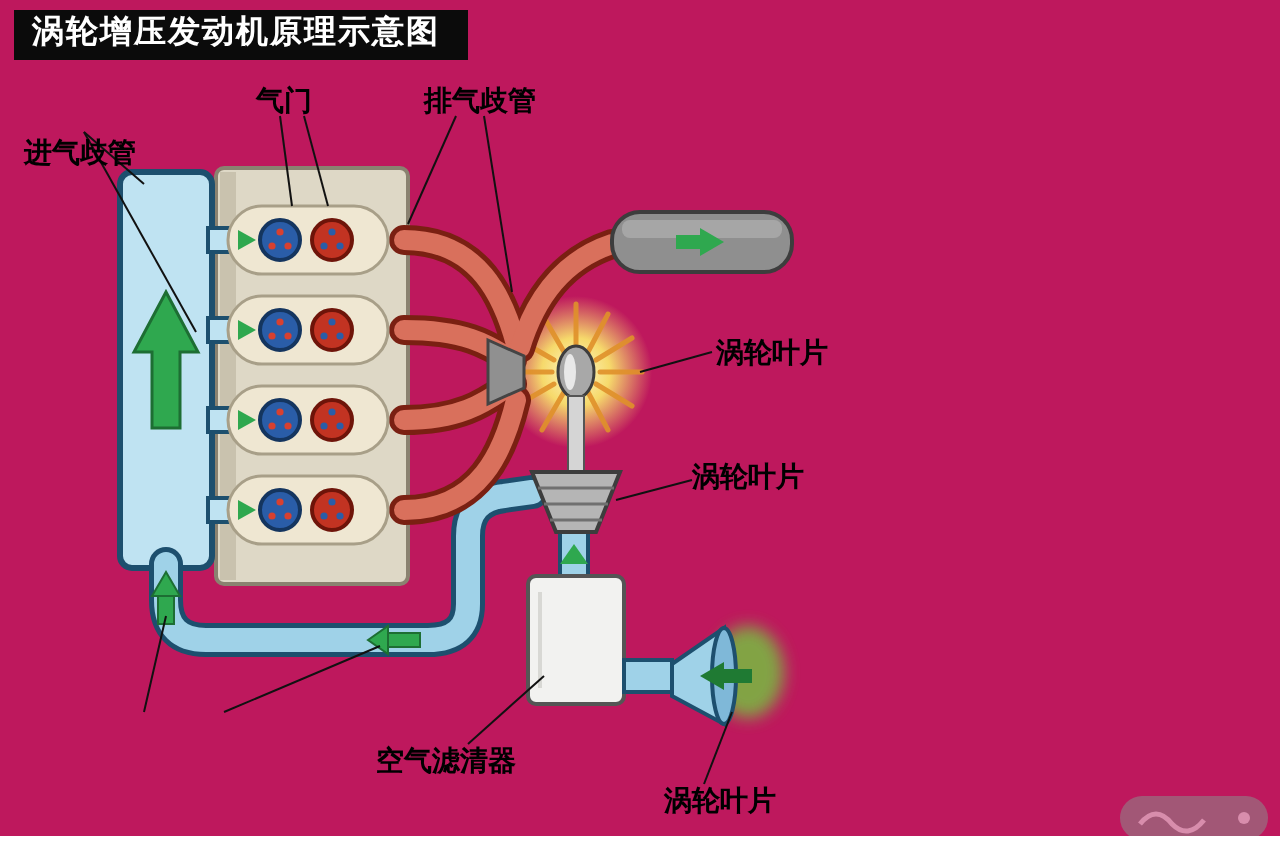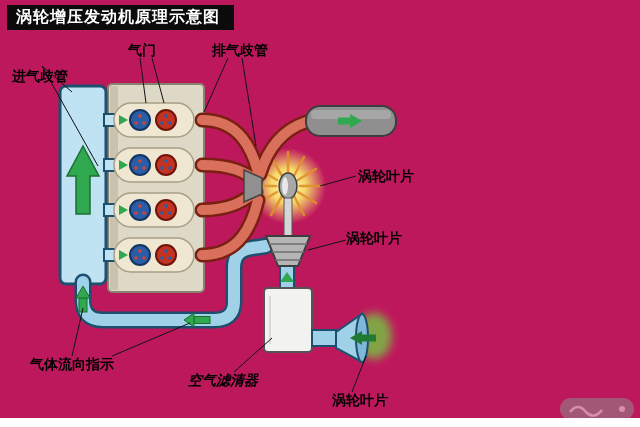--- a/index.html
+++ b/index.html
@@ -12,21 +12,21 @@
     position:absolute;left:7px;top:5px;background:#0b0b0b;color:#ffffff;
     font-size:16px;font-weight:bold;line-height:20px;padding:2px 14px 3px 9px;letter-spacing:1px;
   }
   .lbl{position:absolute;font-size:14px;font-weight:bold;white-space:nowrap;color:#000;}
   .lbl-intake{left:12px;top:68px;}
   .lbl-valve{left:128px;top:42px;font-family:Liberation Serif, serif;}
   .lbl-exhaust{left:212px;top:42px;}
   .lbl-turbine{left:358px;top:168px;}
   .lbl-compressor{left:346px;top:230px;}
   .lbl-gasflow{left:30px;top:356px;}
-  .lbl-filter{left:188px;top:372px;font-style:italic;}
+  .lbl-filter{left:188px;top:372px;}
   .lbl-fresh{left:332px;top:392px;}
   .desc{
     position:absolute;left:466px;top:116px;width:172px;
     font-size:16px;font-weight:600;line-height:21px;text-align:justify;color:#000;
   }
 </style>
 </head>
 <body>
 
 <div id="stage">
@@ -219,17 +219,16 @@
     </g>
   </svg>
 
   <div class="title">涡轮增压发动机原理示意图</div>
 
   <div class="lbl lbl-intake">进气歧管</div>
   <div class="lbl lbl-valve">气门</div>
   <div class="lbl lbl-exhaust">排气歧管</div>
   <div class="lbl lbl-turbine">涡轮叶片</div>
   <div class="lbl lbl-compressor">涡轮叶片</div>
-  <div class="lbl lbl-gasflow">气体流向指示</div>
   <div class="lbl lbl-filter">空气滤清器</div>
   <div class="lbl lbl-fresh">涡轮叶片</div>
 
 </div>
 
 </body></html>

